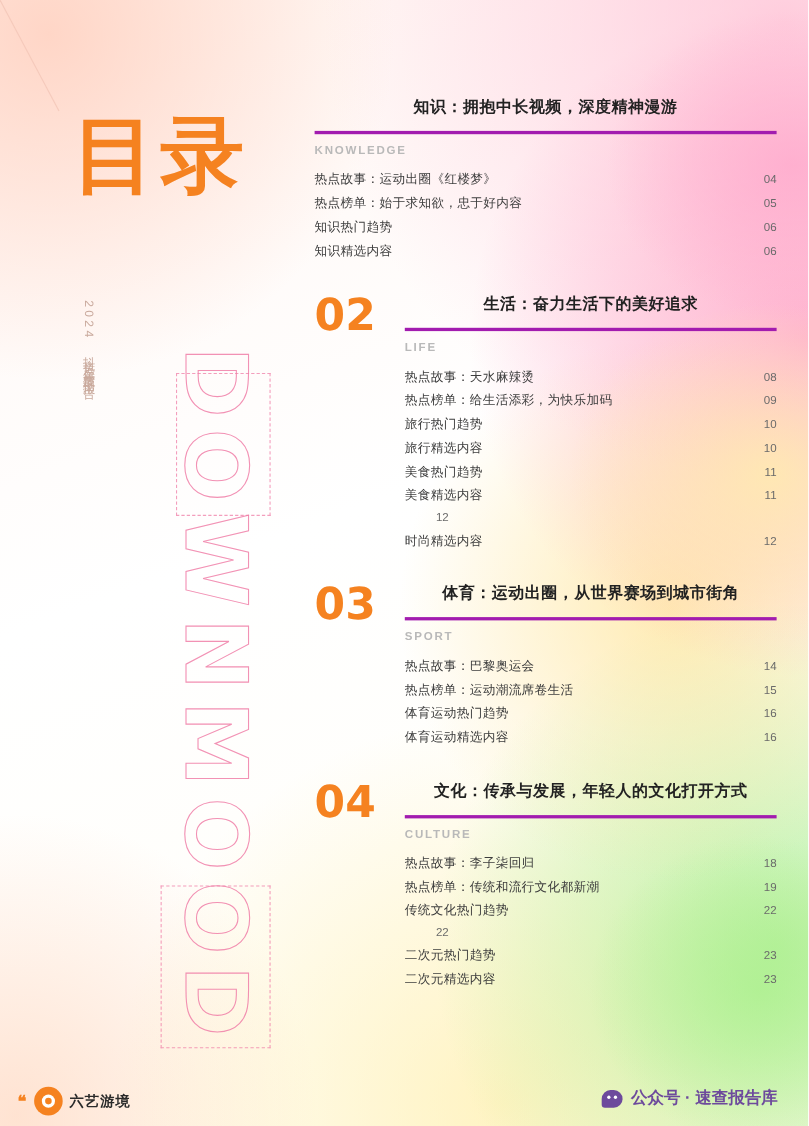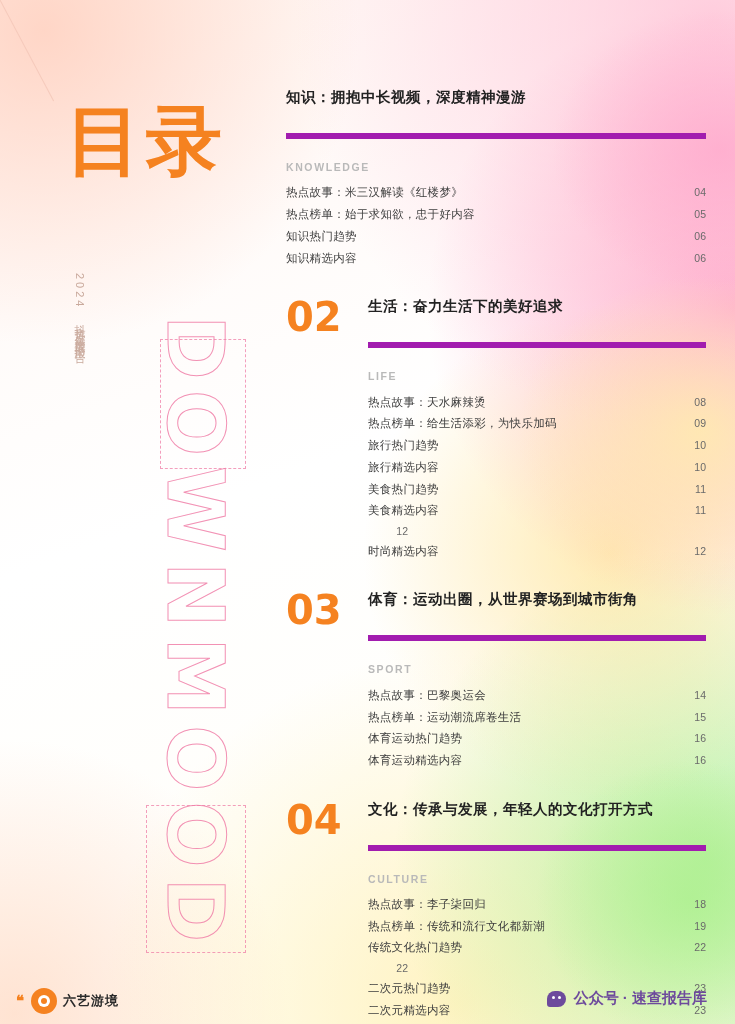--- a/index.html
+++ b/index.html
@@ -91,29 +91,30 @@
     color: #f58220;
     line-height: 1;
     font-family: "DejaVu Sans", sans-serif;
     flex: 0 0 82px;
   }
   .sec-body { flex: 1 1 auto; }
   .sec-title {
     font-size: 14.5px;
     font-weight: 700;
     color: #222;
-    padding-bottom: 26px;
-    border-bottom: 6px solid #a21caf;
+    padding-bottom: 12px;
+    border-bottom: 3px solid #a21caf;
     letter-spacing: .5px;
+    text-align: center;
   }
   .sec-en {
     font-size: 10.5px;
     letter-spacing: 1.6px;
     color: #b9b9b9;
-    margin: 22px 0 9px 0;
+    margin: 9px 0 9px 0;
     font-weight: 700;
   }
   .rows { }
   .row {
     display: flex;
     align-items: baseline;
     font-size: 11.5px;
     color: #3d3d3d;
     padding: 3.4px 0;
   }
@@ -181,21 +182,21 @@
 
   <div class="toc">
 
     <div class="sec">
       <div class="sec-head">
         <div class="sec-body">
           <div class="sec-title">知识：拥抱中长视频，深度精神漫游</div>
           <div class="sec-en">KNOWLEDGE</div>
           <div class="rows">
             <div class="row">
-              <span class="label">热点故事：米三汉解读《红楼梦》</span>
+              <span class="label">热点故事：运动出圈《红楼梦》</span>
               <span class="page-no">04</span>
             </div>
             <div class="row">
               <span class="label">热点榜单：始于求知欲，忠于好内容</span>
               <span class="page-no">05</span>
             </div>
             <div class="row">
               <span class="label">知识热门趋势</span>
               <span class="page-no">06</span>
             </div>

